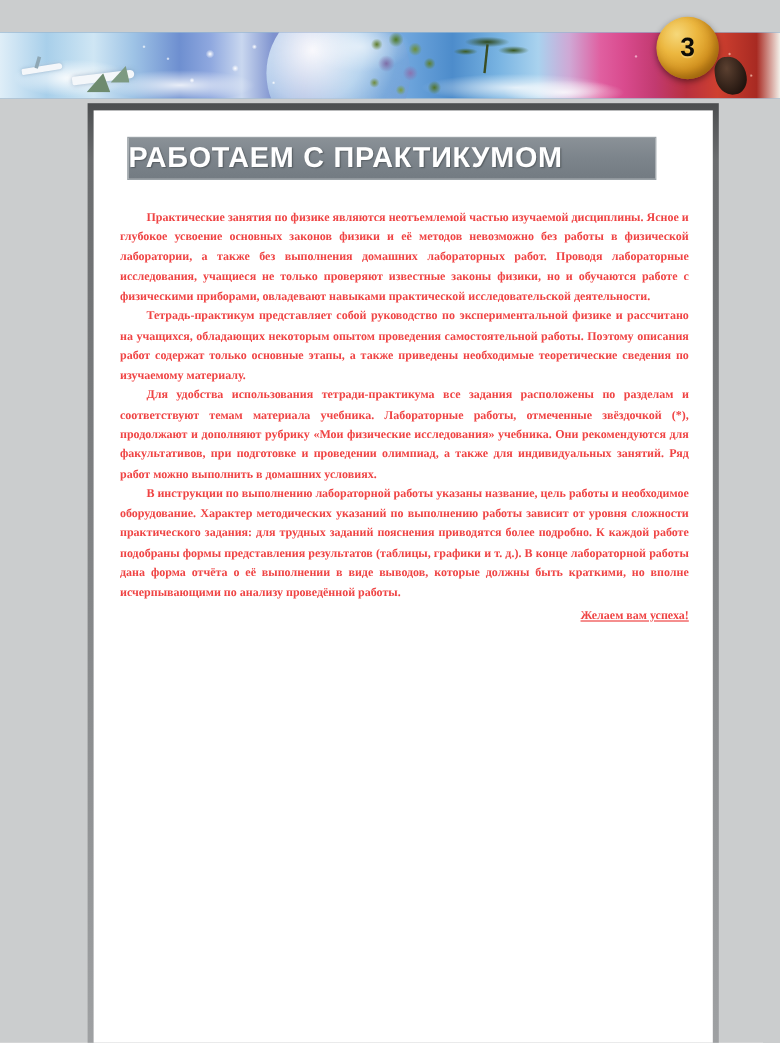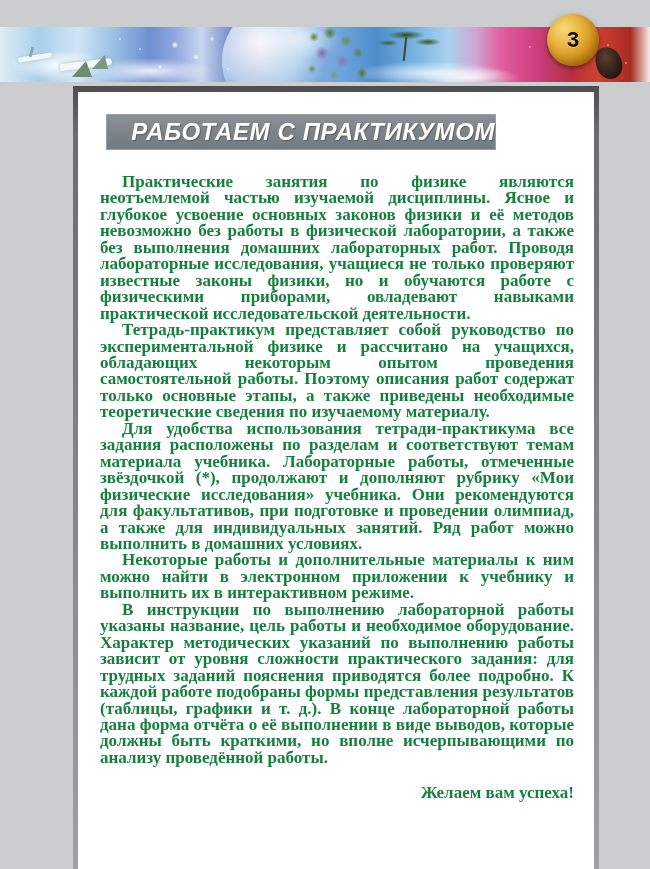--- a/index.html
+++ b/index.html
@@ -223,63 +223,63 @@
     height: 784px;
     background: #ffffff;
     overflow: hidden;
   }
 
   
   .title-bar {
     position: absolute;
     left: 28px;
     top: 22px;
-    width: 390px;
+    width: 441px;
     height: 36px;
     background: linear-gradient(180deg, #8a9197 0%, #7c848b 50%, #737b82 100%);
     border: 1px solid #9aa1a6;
     box-sizing: border-box;
     display: flex;
     align-items: center;
-    justify-content: flex-end;
-    font-style: italic;
+    justify-content: flex-start;
   }
   .title-bar .title-text {
     font-family: "Liberation Sans", sans-serif;
     font-weight: bold;
     font-size: 24px;
     letter-spacing: .6px;
     color: #ffffff;
     white-space: nowrap;
     text-shadow: 1px 1px 1px rgba(60,65,70,.55);
   }
 
   
   .body-text {
     position: absolute;
     left: 22px;
     top: 82px;
     width: 474px;
     font-family: "Liberation Serif", serif;
     font-weight: bold;
-    font-size: 17px;
+    font-size: 10px;
     line-height: 16.45px;
-    color: #15803d;
+    color: #ef4444;
     text-align: justify;
     text-justify: inter-word;
     hyphens: manual;
   }
   .body-text p {
     margin: 0;
     text-indent: 22px;
   }
   .body-text p.closing {
-    margin-top: 19px;
+    margin-top: 3px;
     text-indent: 0;
     text-align: right;
+    text-decoration: underline;
   }
 </style>
 </head>
 <body>
 
 <div class="banner-wrap">
   <div class="banner">
     <div class="layer-base"></div>
     <div class="layer-planet"></div>
     <div class="layer-clouds"></div>
@@ -304,18 +304,17 @@
 <div class="sheet">
 
   <div class="title-bar">
     <div class="title-text">РАБОТАЕМ С ПРАКТИКУМОМ</div>
   </div>
 
   <div class="body-text">
     <p>Практические занятия по физике являются неотъемлемой частью изучаемой дисциплины. Ясное и глубокое усвоение основных законов физики и её методов невозможно без работы в физической лаборатории, а также без выполнения домашних лабораторных работ. Проводя лабораторные исследования, учащиеся не только проверяют известные законы физики, но и обучаются работе с физическими приборами, овладевают навыками практической исследовательской деятельности.</p>
     <p>Тетрадь-практикум представляет собой руководство по экспериментальной физике и рассчитано на учащихся, обладающих некоторым опытом проведения самостоятельной работы. Поэтому описания работ содержат только основные этапы, а также приведены необходимые теоретические сведения по изучаемому материалу.</p>
     <p>Для удобства использования тетради-практикума все задания расположены по разделам и соответствуют темам материала учебника. Лабораторные работы, отмеченные звёздочкой (*), продолжают и дополняют рубрику «Мои физические исследования» учебника. Они рекомендуются для факультативов, при подготовке и проведении олимпиад, а также для индивидуальных занятий. Ряд работ можно выполнить в домашних условиях.</p>
-    <p>Некоторые работы и дополнительные материалы к ним можно найти в электронном приложении к учебнику и выполнить их в интерактивном режиме.</p>
     <p>В инструкции по выполнению лабораторной работы указаны название, цель работы и необходимое оборудование. Характер методических указаний по выполнению работы зависит от уровня сложности практического задания: для трудных заданий пояснения приводятся более подробно. К каждой работе подобраны формы представления результатов (таблицы, графики и т. д.). В конце лабораторной работы дана форма отчёта о её выполнении в виде выводов, которые должны быть краткими, но вполне исчерпывающими по анализу проведённой работы.</p>
     <p class="closing">Желаем вам успеха!</p>
   </div>
 
 </div>
 
 </body></html>

